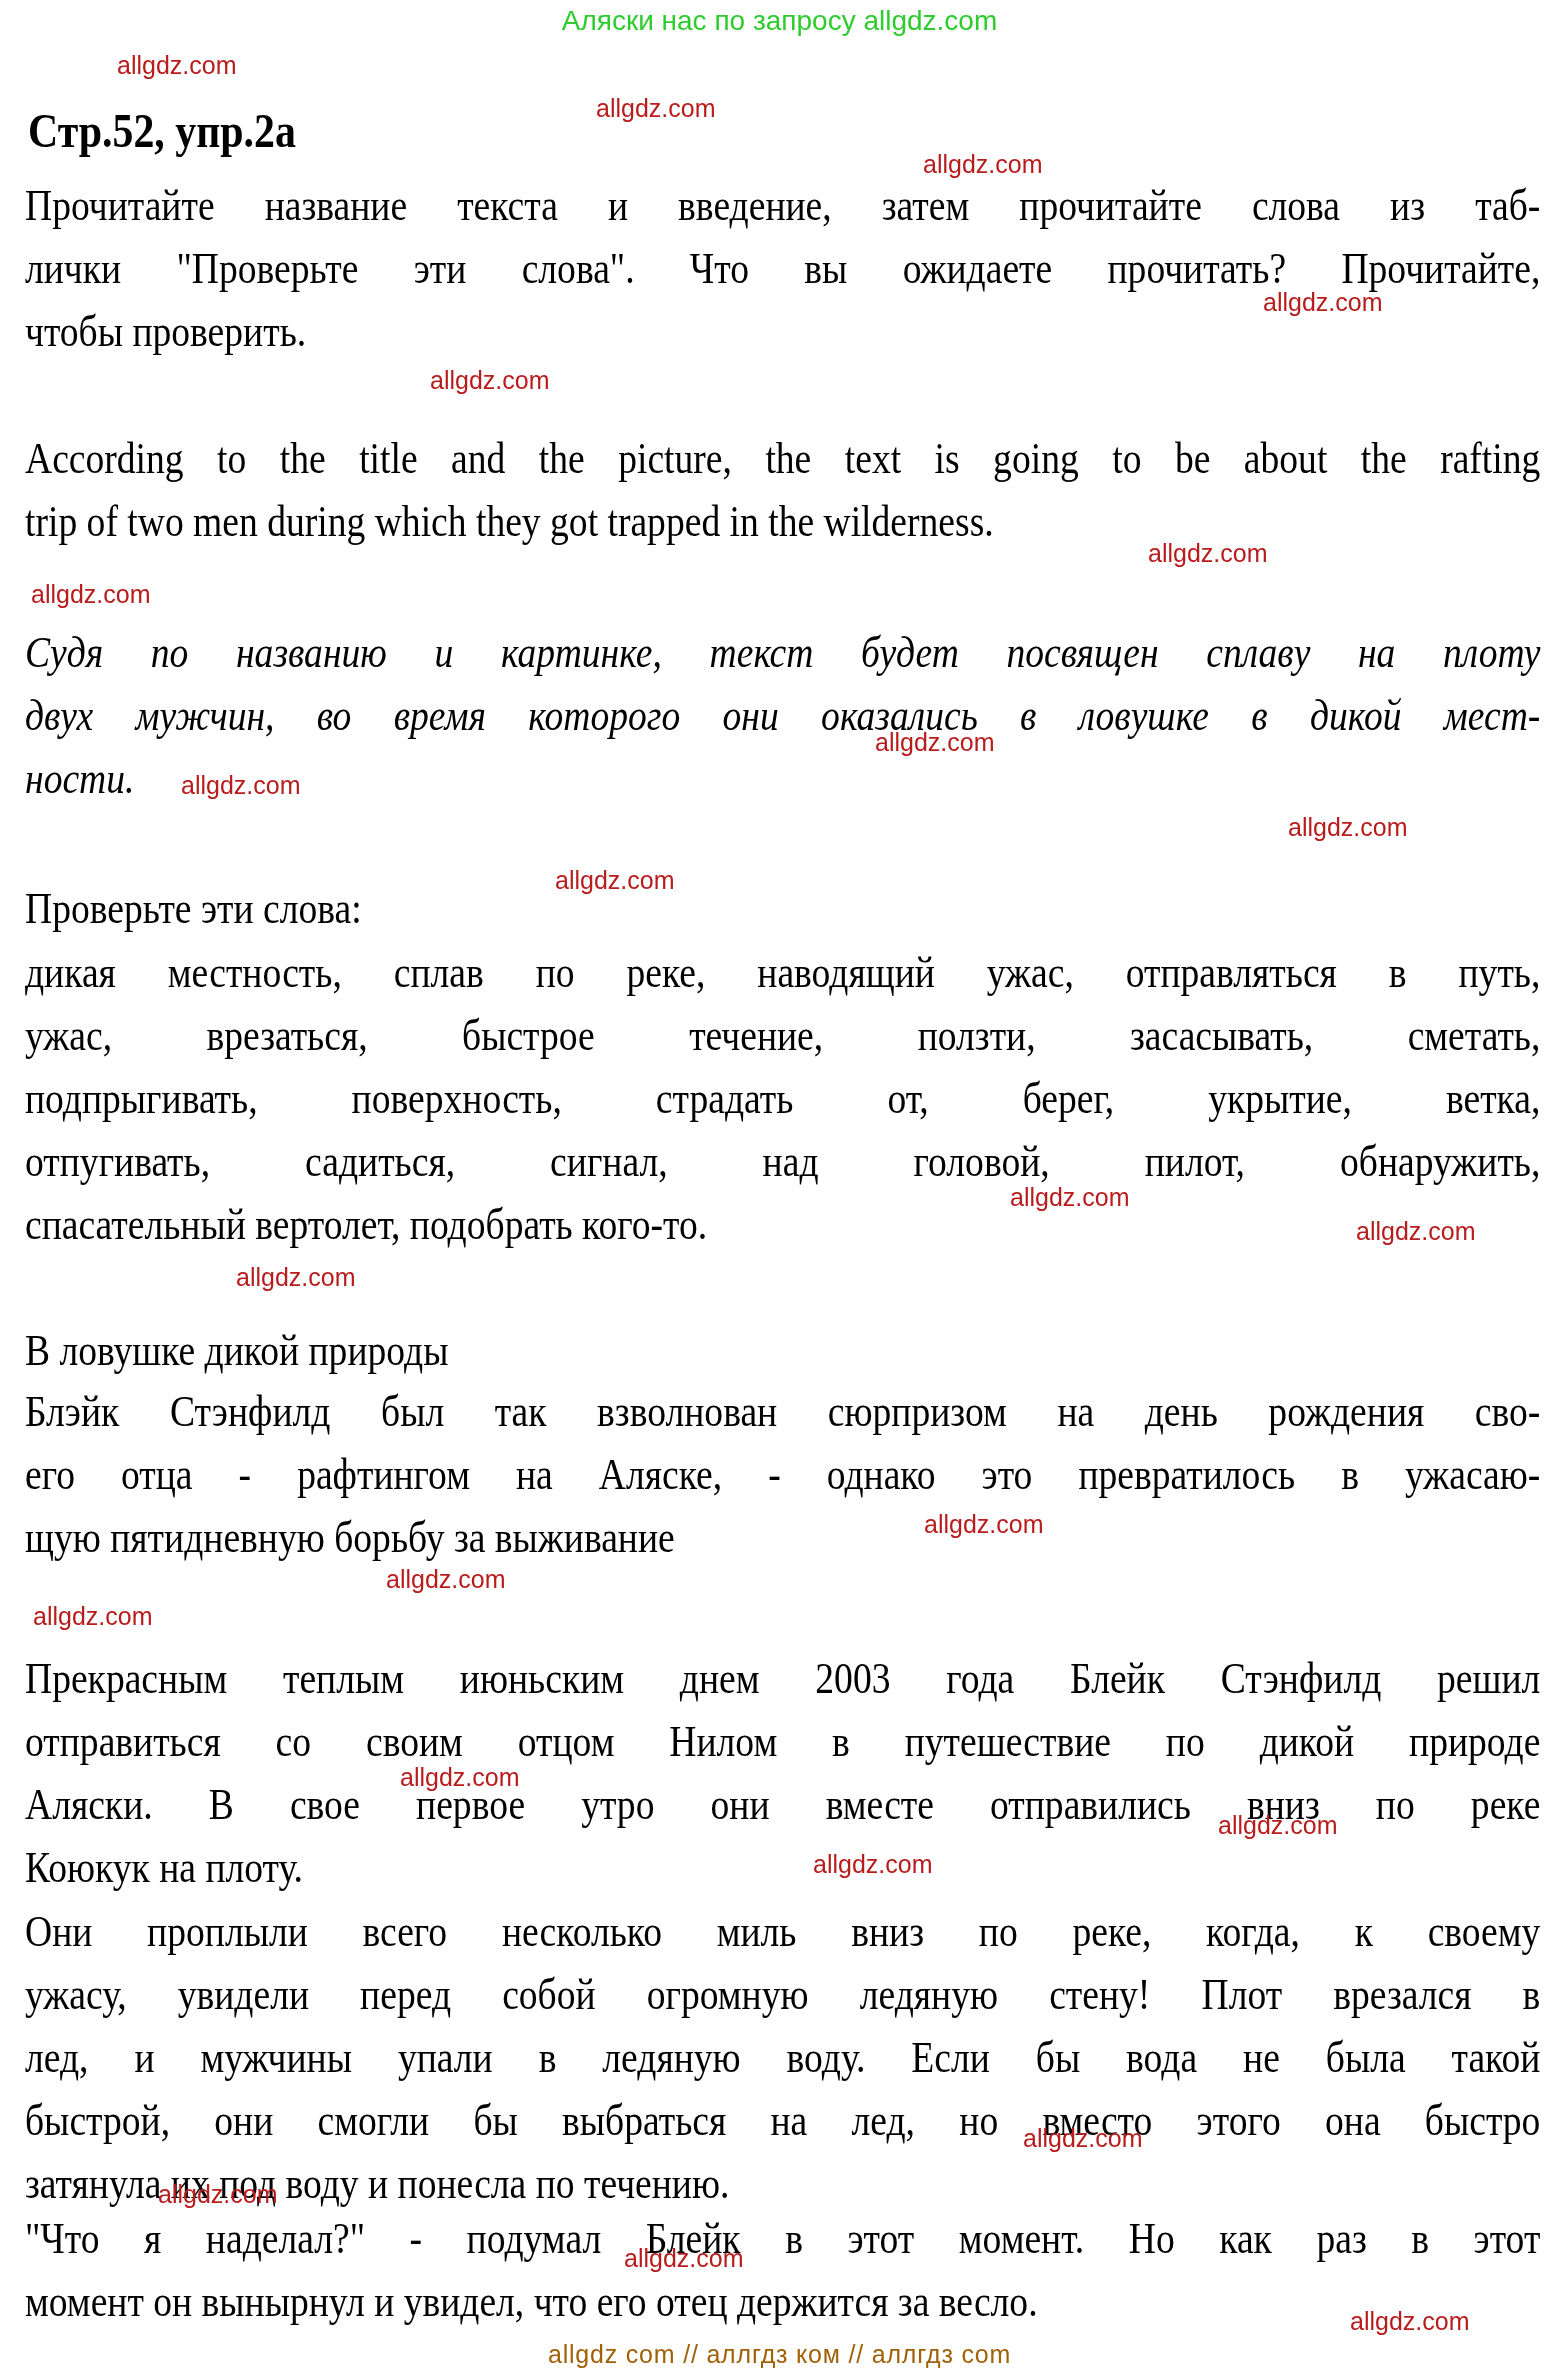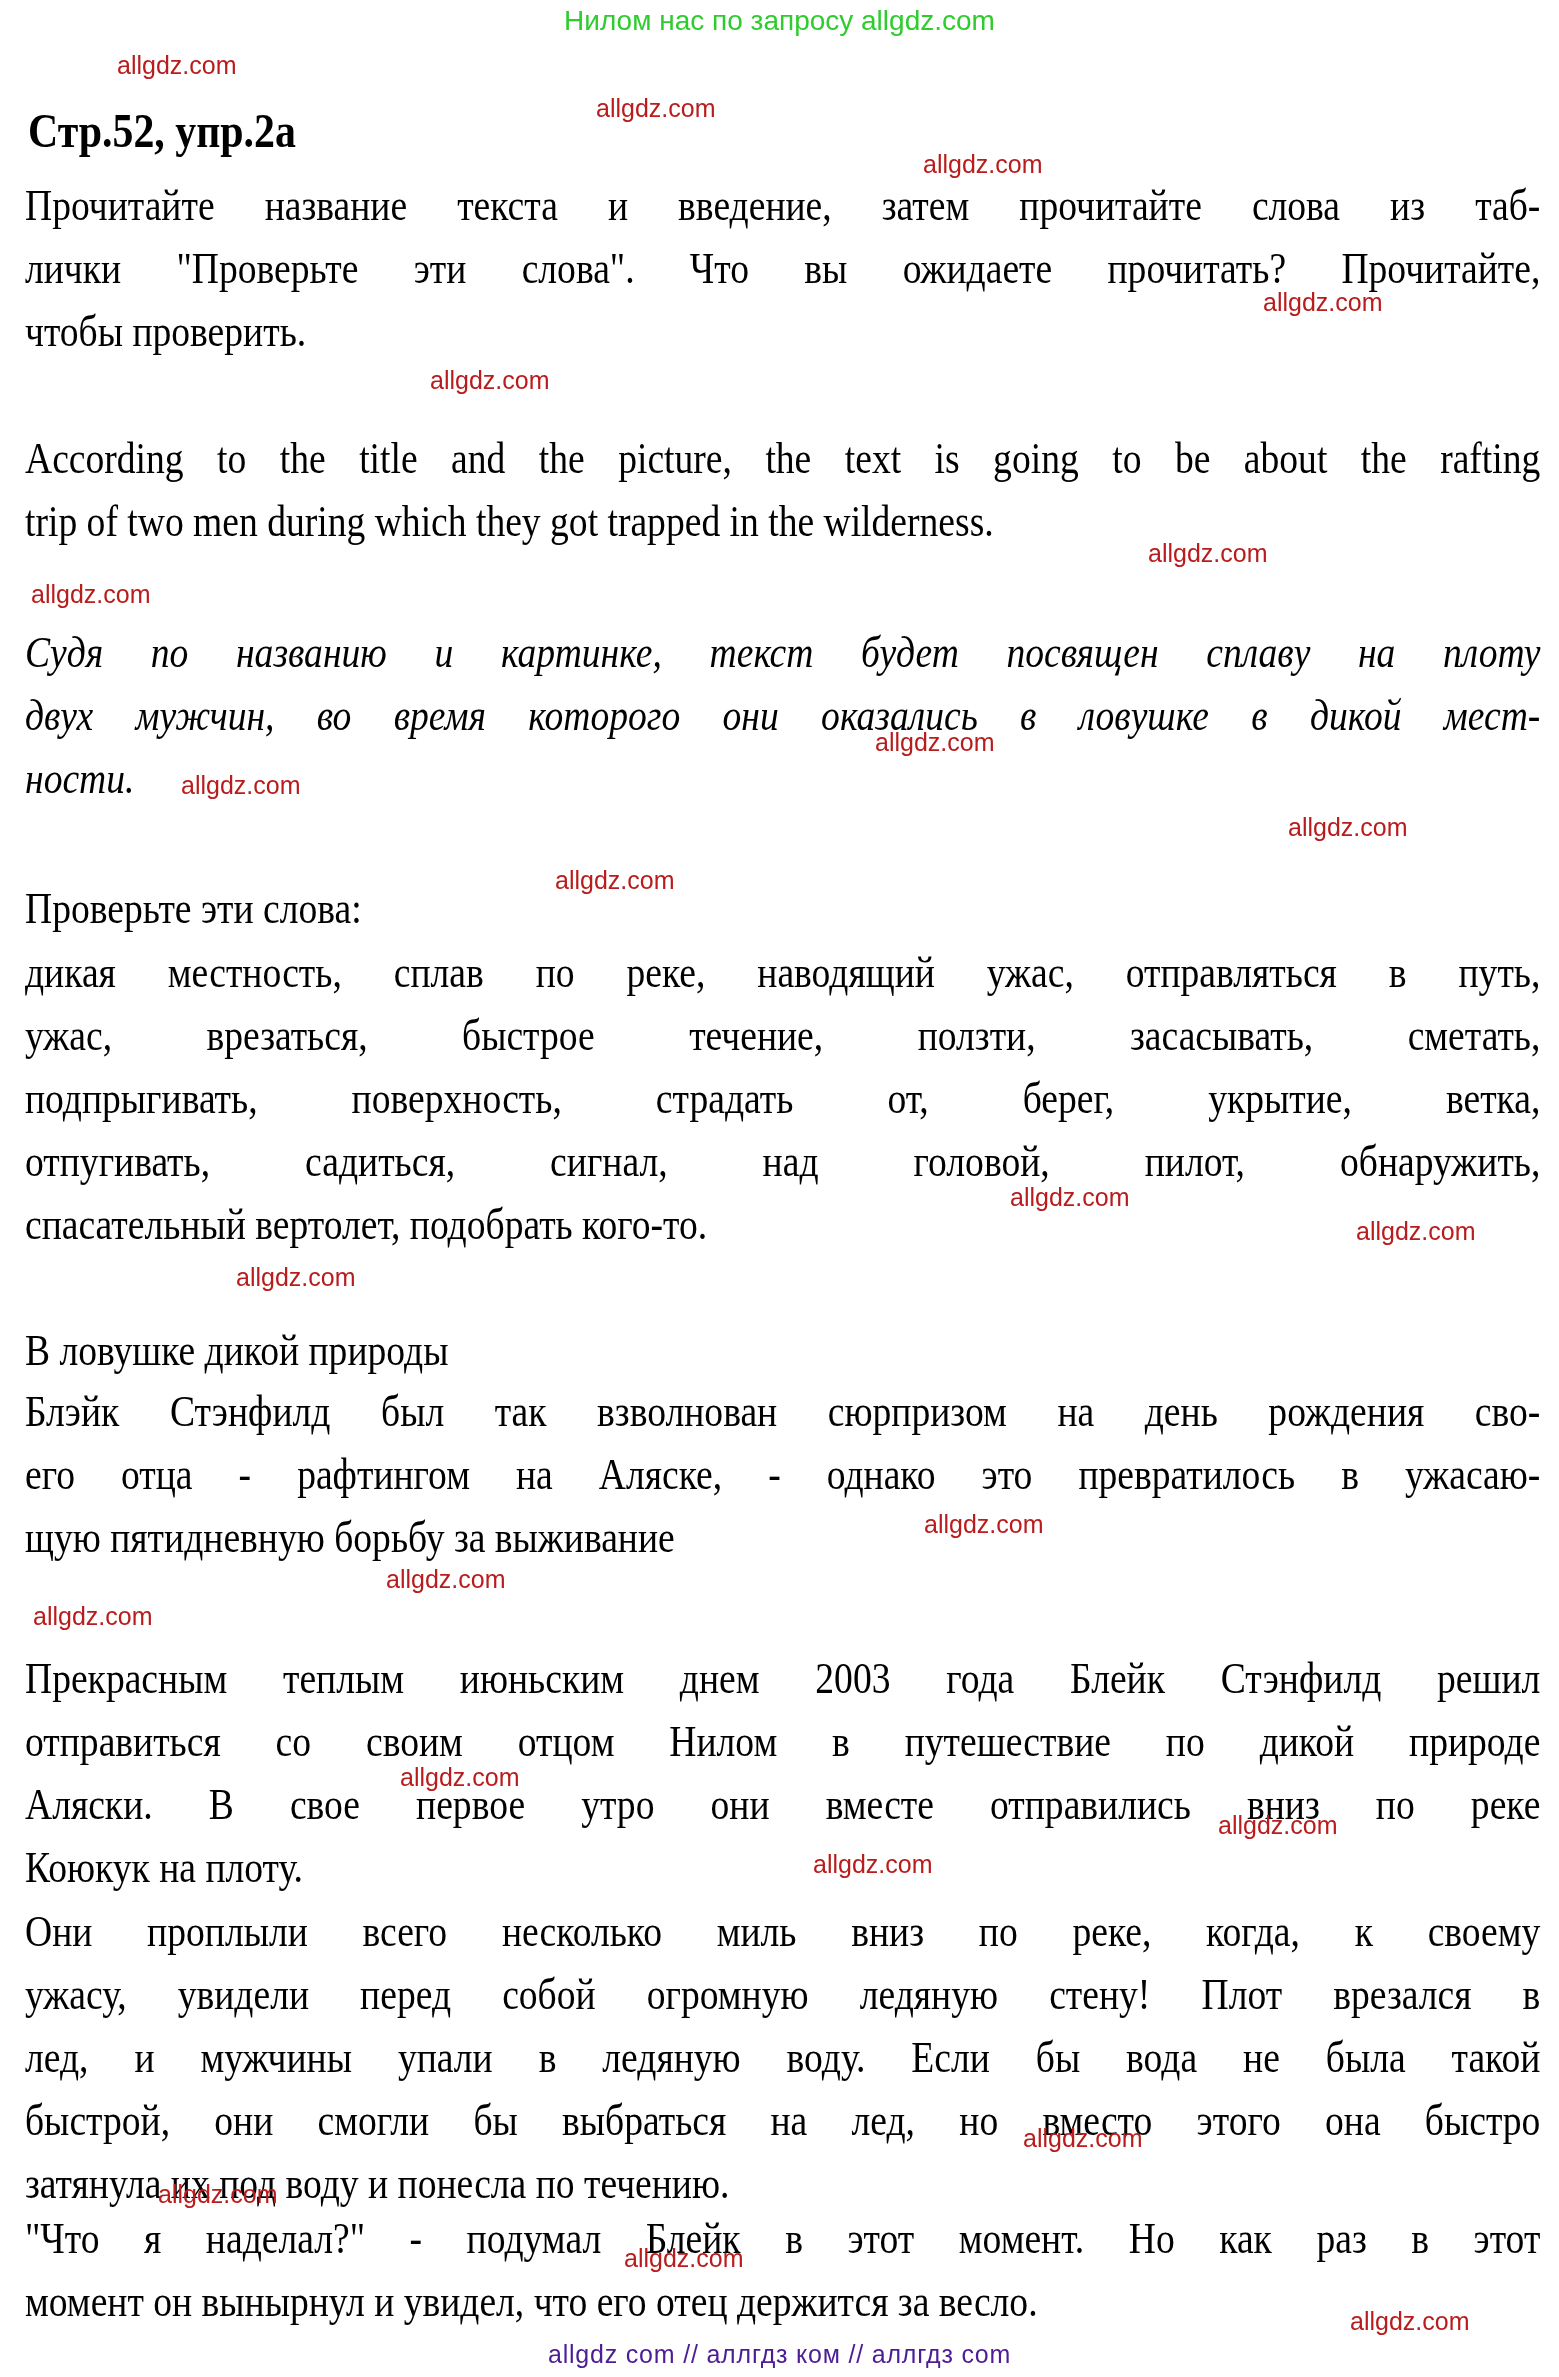--- a/index.html
+++ b/index.html
@@ -56,21 +56,21 @@
     font-size: 25px;
     color: #b91c1c;
     white-space: nowrap;
   }
 </style>
 </head>
 <body>
 
 <div class="page">
 
-  <div class="banner" style="color: rgb(46, 204, 46);">Нилом нас по запросу allgdz.com</div>
+  <div class="banner" style="color: rgb(46, 204, 46);">Аляски нас по запросу allgdz.com</div>
 
   <div class="title-block">Стр.52, упр.2а</div>
 
   <div>
       <div class="block" style="top: 174px;">
         <div class="line">Прочитайте название текста и введение, затем прочитайте слова из таб-</div>
         <div class="line">лички "Проверьте эти слова". Что вы ожидаете прочитать? Прочитайте,</div>
         <div class="line last">чтобы проверить.</div>
       </div>
       <div class="block" style="top: 427px;">
@@ -139,16 +139,16 @@
       <span class="wm" style="left: 33px; top: 1602px;">allgdz.com</span>
       <span class="wm" style="left: 400px; top: 1763px;">allgdz.com</span>
       <span class="wm" style="left: 1218px; top: 1811px;">allgdz.com</span>
       <span class="wm" style="left: 813px; top: 1850px;">allgdz.com</span>
       <span class="wm" style="left: 1023px; top: 2124px;">allgdz.com</span>
       <span class="wm" style="left: 158px; top: 2180px;">allgdz.com</span>
       <span class="wm" style="left: 624px; top: 2244px;">allgdz.com</span>
       <span class="wm" style="left: 1350px; top: 2307px;">allgdz.com</span>
     </div>
 
-  <div class="footer" style="color: #4c1d95;">allgdz com  //  аллгдз ком  //  аллгдз com</div>
+  <div class="footer" style="color: #a16207;">allgdz com  //  аллгдз ком  //  аллгдз com</div>
 
 </div>
 
 
 </body></html>

